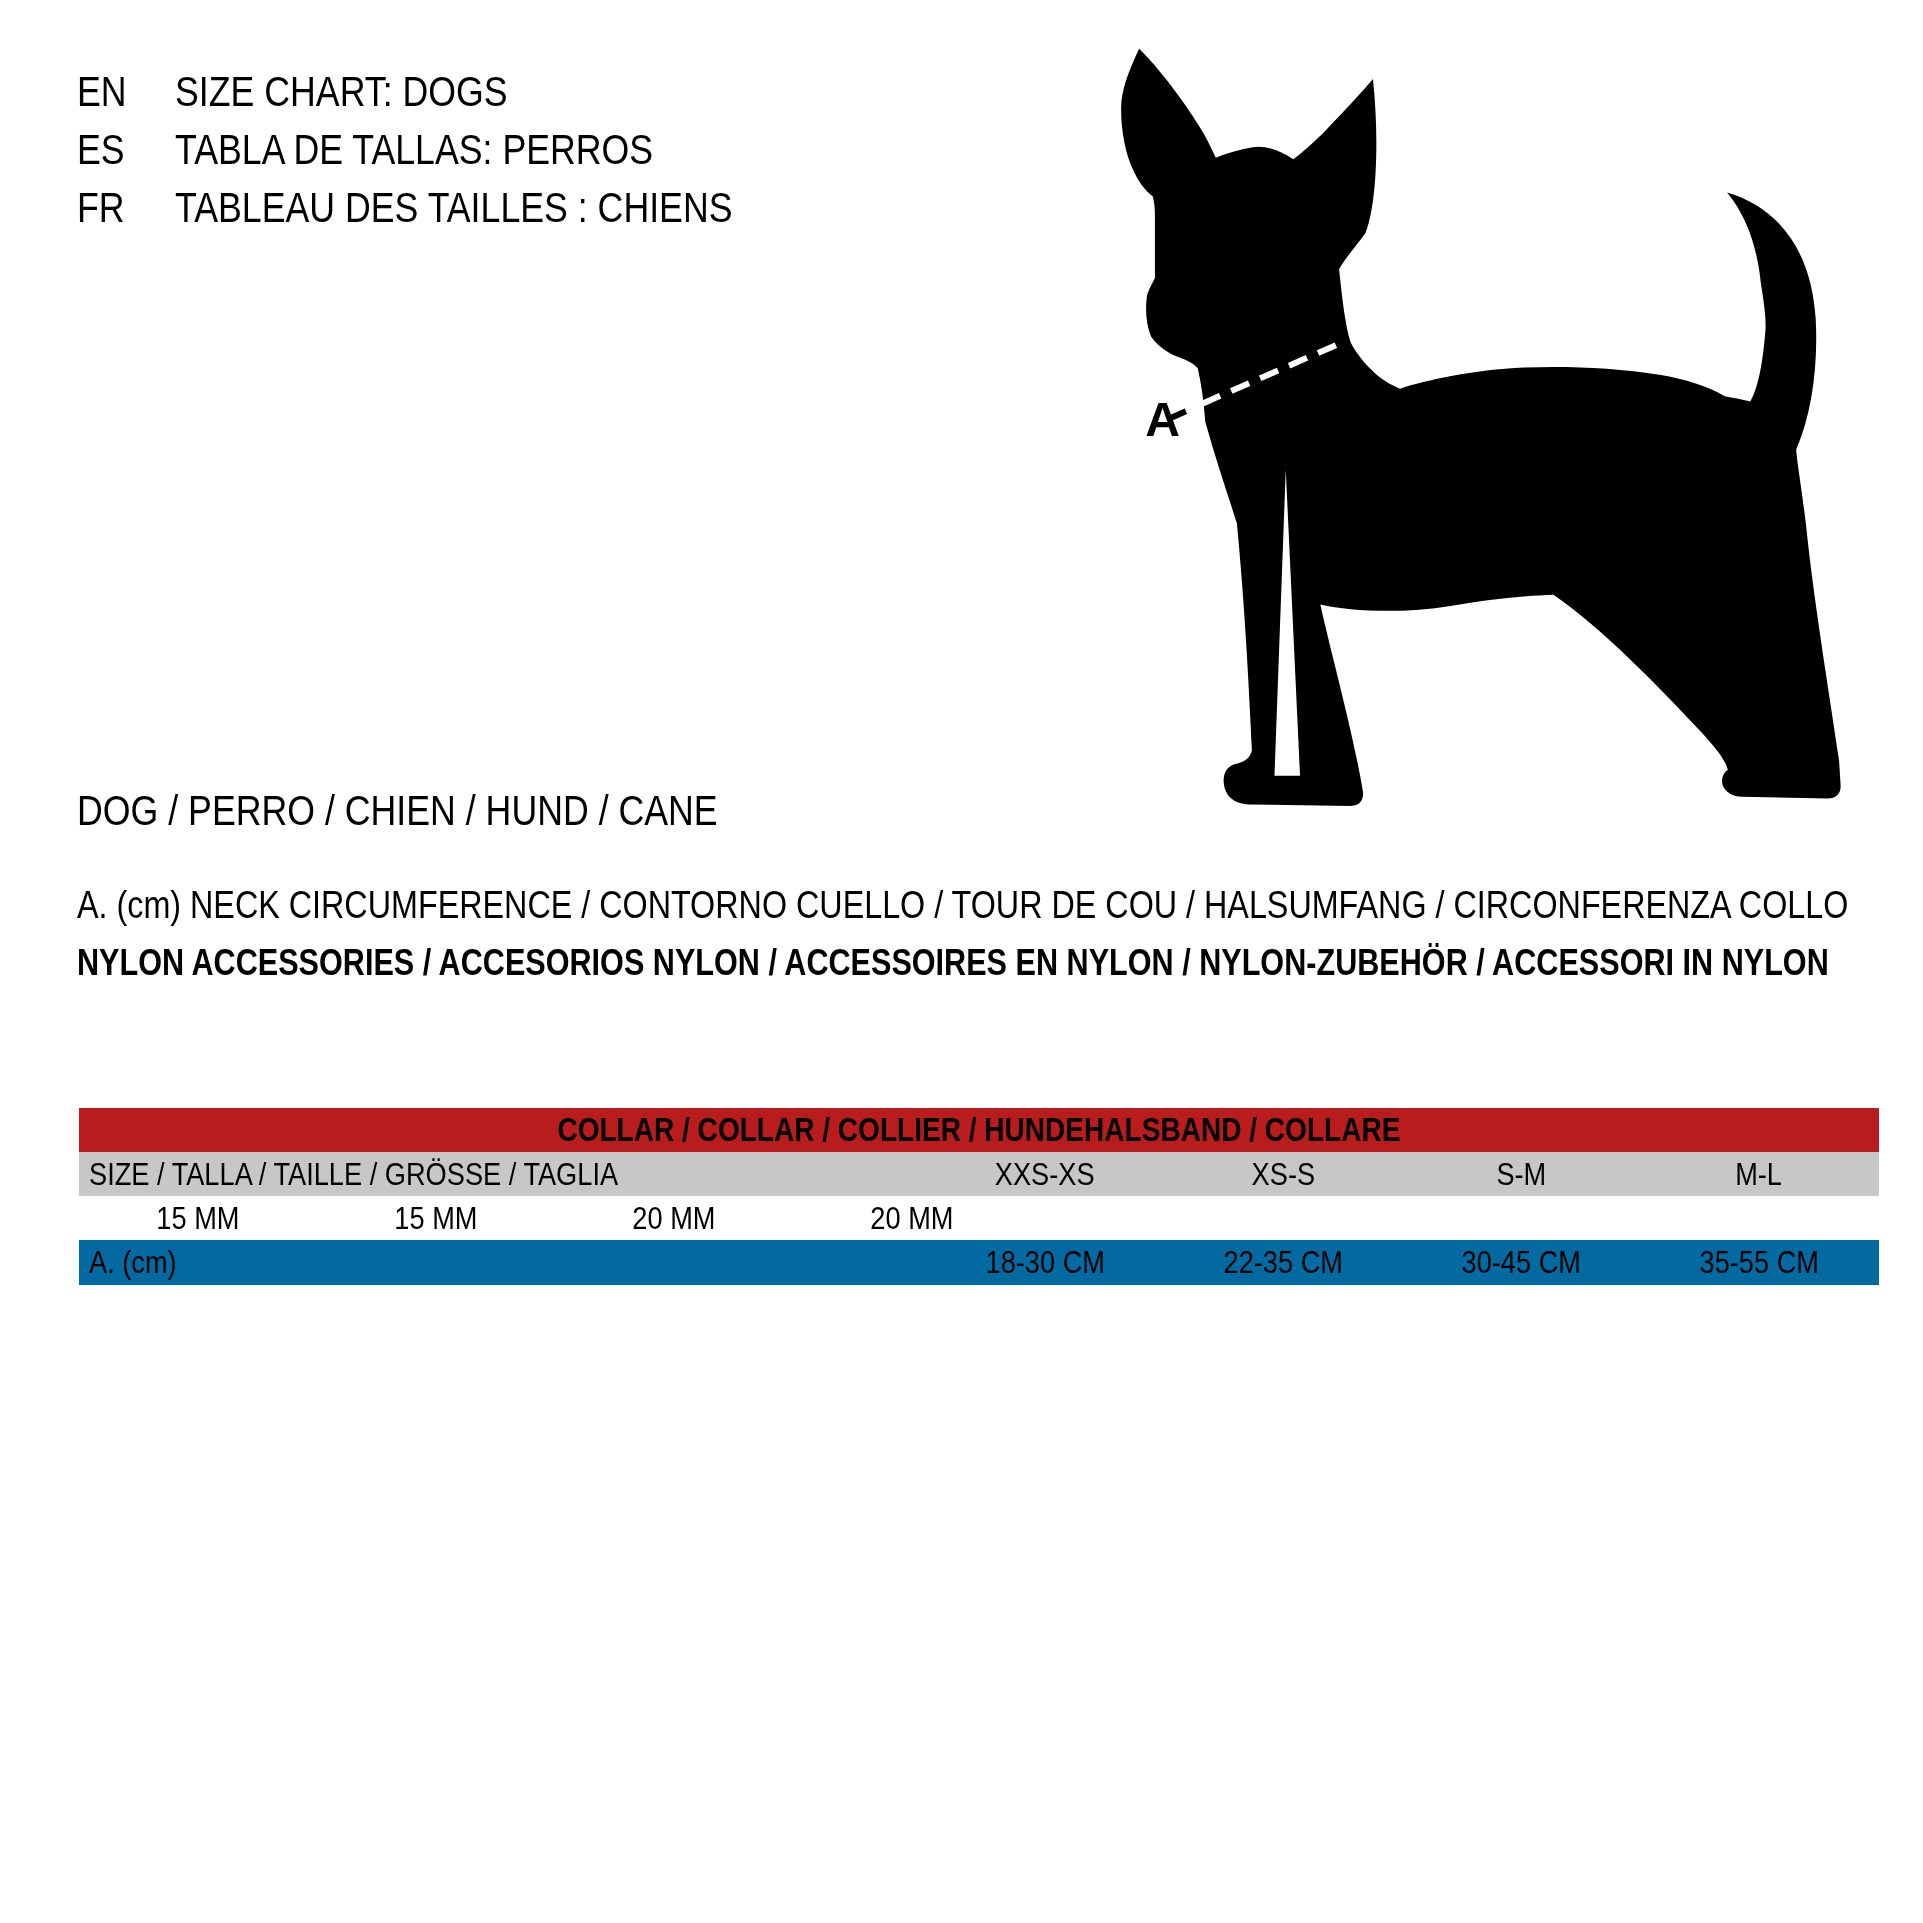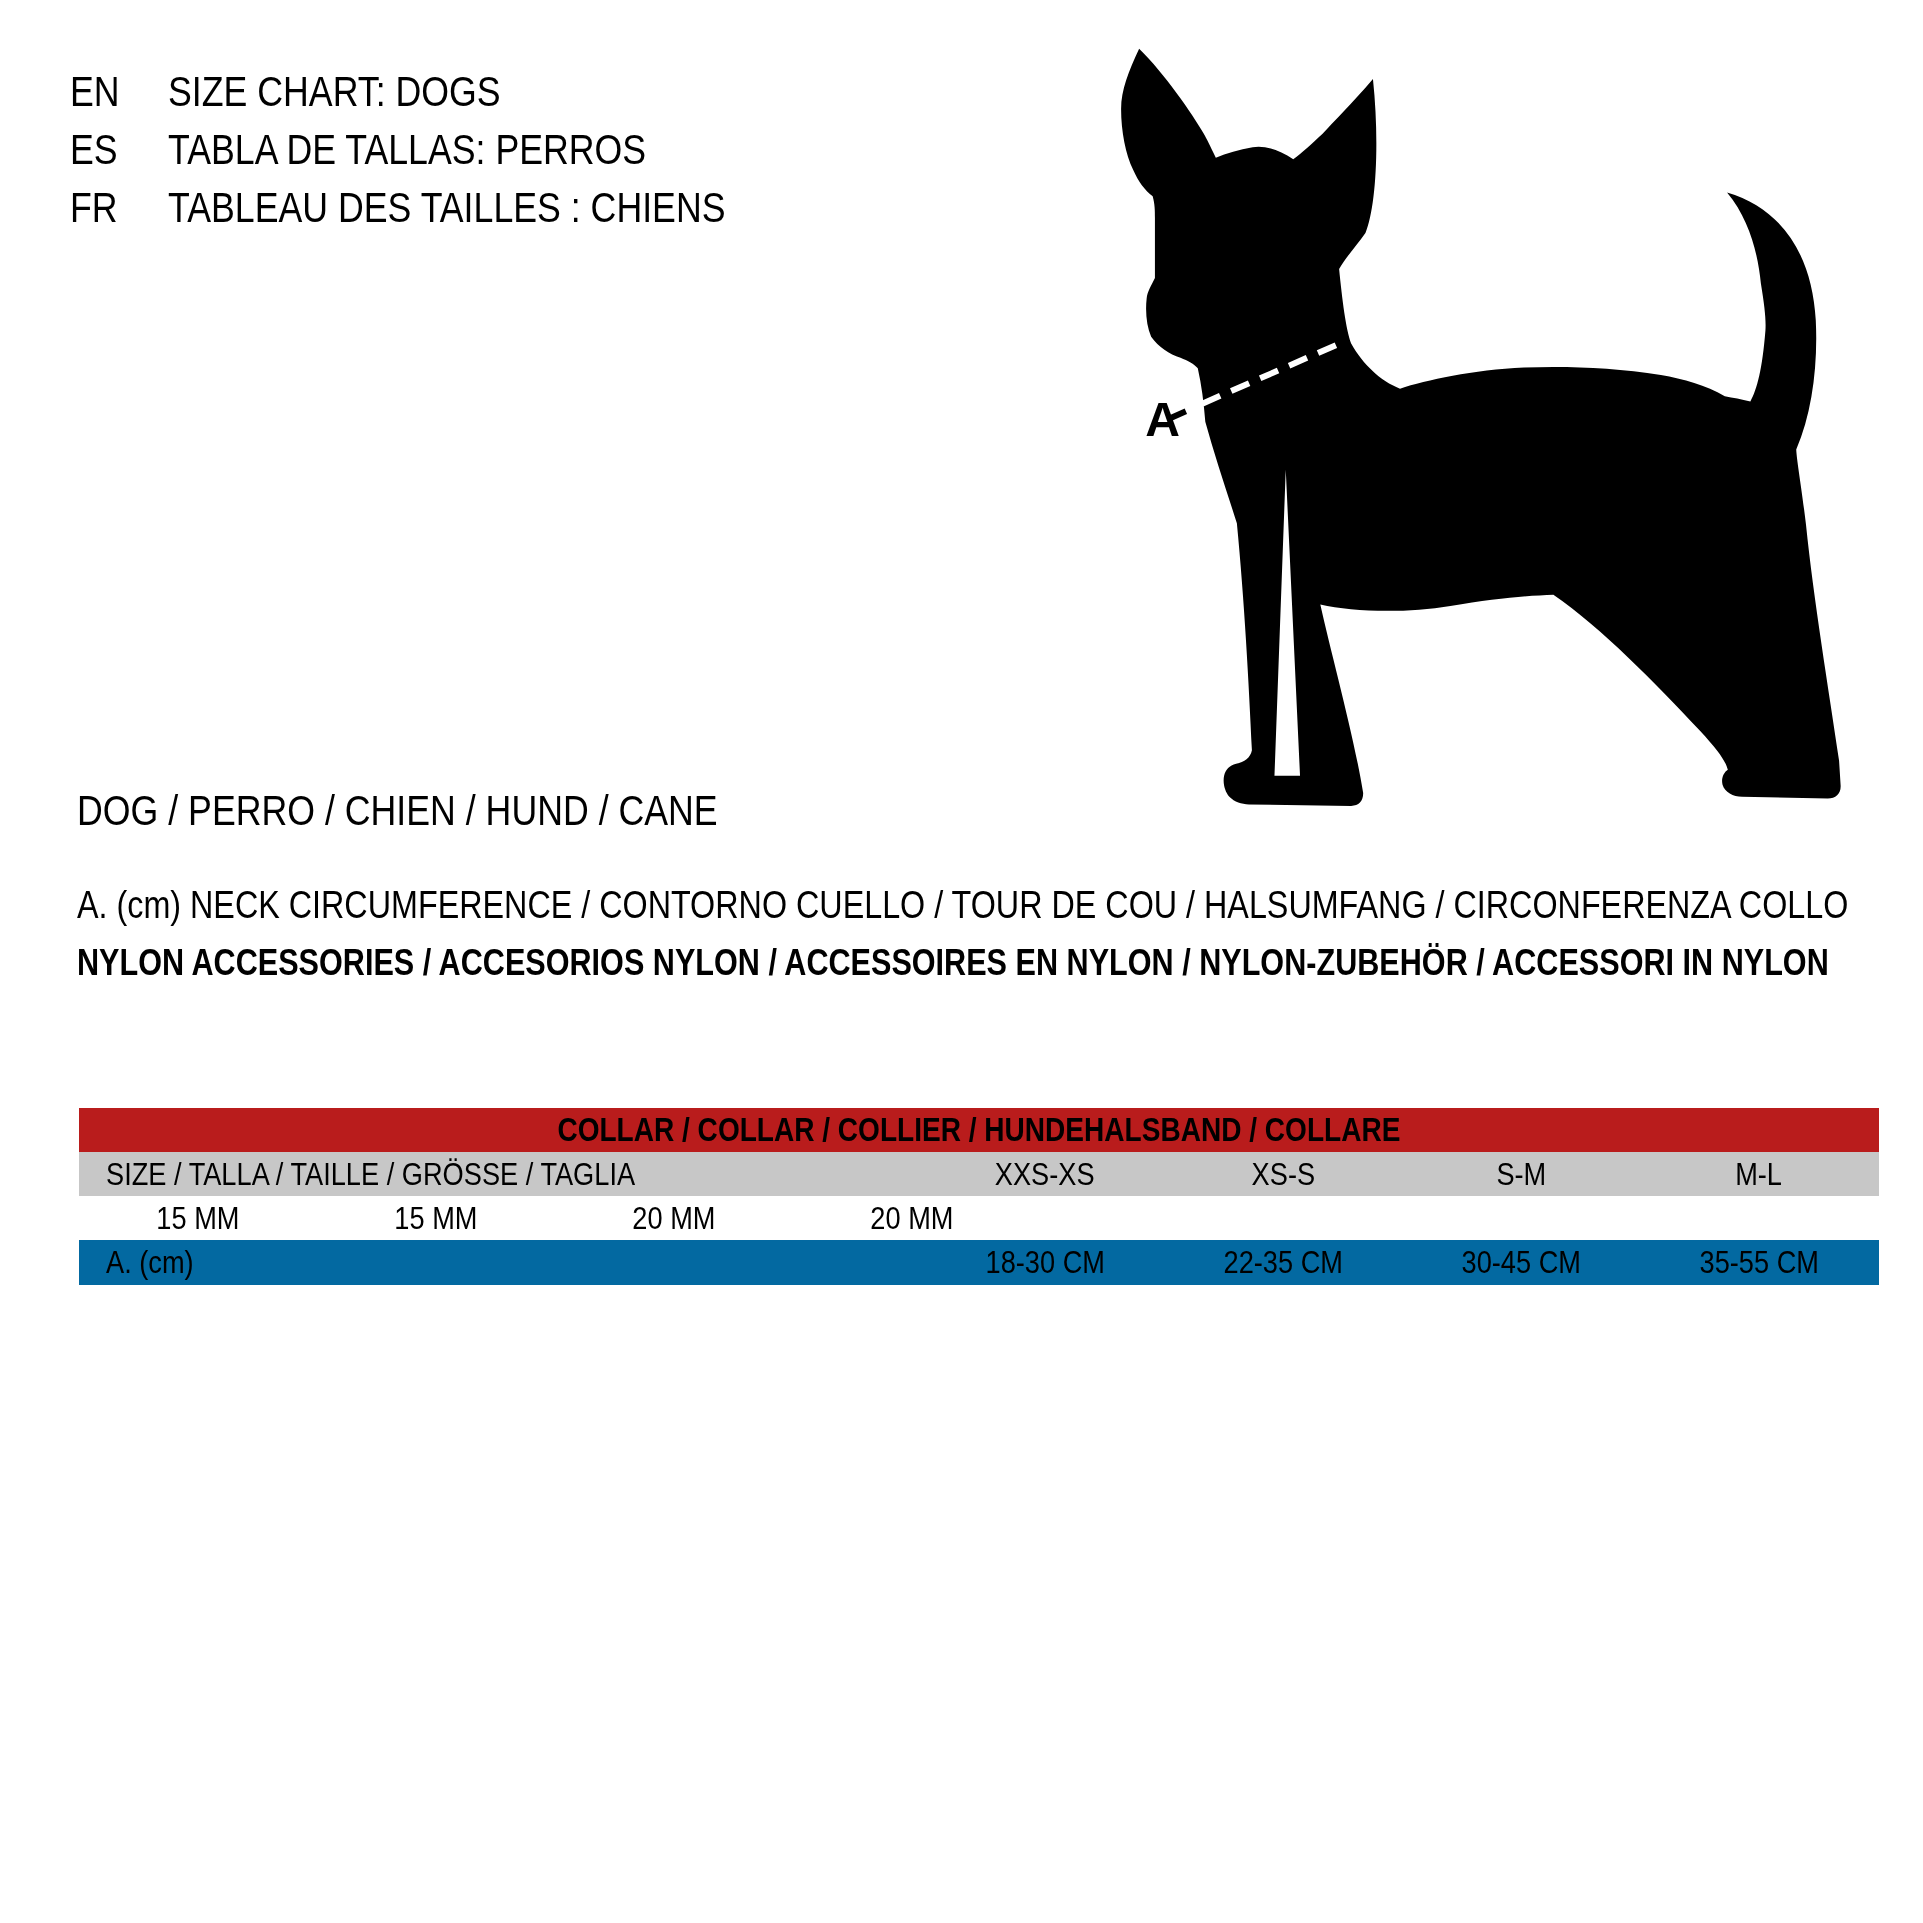--- a/index.html
+++ b/index.html
@@ -6,40 +6,40 @@
   body{
     width:1924px;height:1924px;position:relative;overflow:hidden;
     background:#ffffff;color:#000;
     font-family:"Liberation Sans", sans-serif;
   }
   .abs{position:absolute}
   
   .cx{display:inline-block;transform:scaleX(.85);transform-origin:0 50%;white-space:nowrap}
   .cxc{display:inline-block;transform:scaleX(.85);transform-origin:50% 50%;white-space:nowrap}
 
-  .lang-list{left:70px;top:63px}
+  .lang-list{left:77px;top:63px}
   .lang-row{display:flex;align-items:center;height:58px;font-size:42px;font-weight:500}
   .lang-code{width:98px;flex:0 0 98px}
 
   .dog-wrap{left:1082px;top:30px;width:827px;height:812px}
   .dog-wrap svg{display:block;width:827px;height:812px}
   .measure-a{font:bold 64px "Liberation Sans",sans-serif}
 
   .dog-caption{left:77px;top:787px;font-size:42px}
 
   .note-measurement{left:77px;top:884px;font-size:38px}
   .note-material{left:77px;top:942px;font-size:36px;font-weight:bold}
 
   .size-table{left:79px;top:1108px;width:1800px}
   .trow{display:flex;align-items:center;height:44px;font-size:32px}
   .trow-header{background:#b91c1c;height:44px;justify-content:center;font-weight:bold;font-size:33px}
   .row-size{background:#C7C7C7}
   .row-width{background:#ffffff}
   .row-a{background:#0369a1;height:45px}
-  .rlabel{flex:0 0 847px;width:847px;padding-left:27px;box-sizing:border-box;overflow:visible}
+  .rlabel{flex:0 0 847px;width:847px;padding-left:10px;box-sizing:border-box;overflow:visible}
   .val{flex:0 0 238px;width:238px;text-align:center}
 </style>
 </head>
 <body>
 
 <div class="abs lang-list">
   <div class="lang-row">
     <span class="lang-code"><span class="cx">EN</span></span>
     <span class="cx">SIZE CHART: DOGS</span>
   </div>

